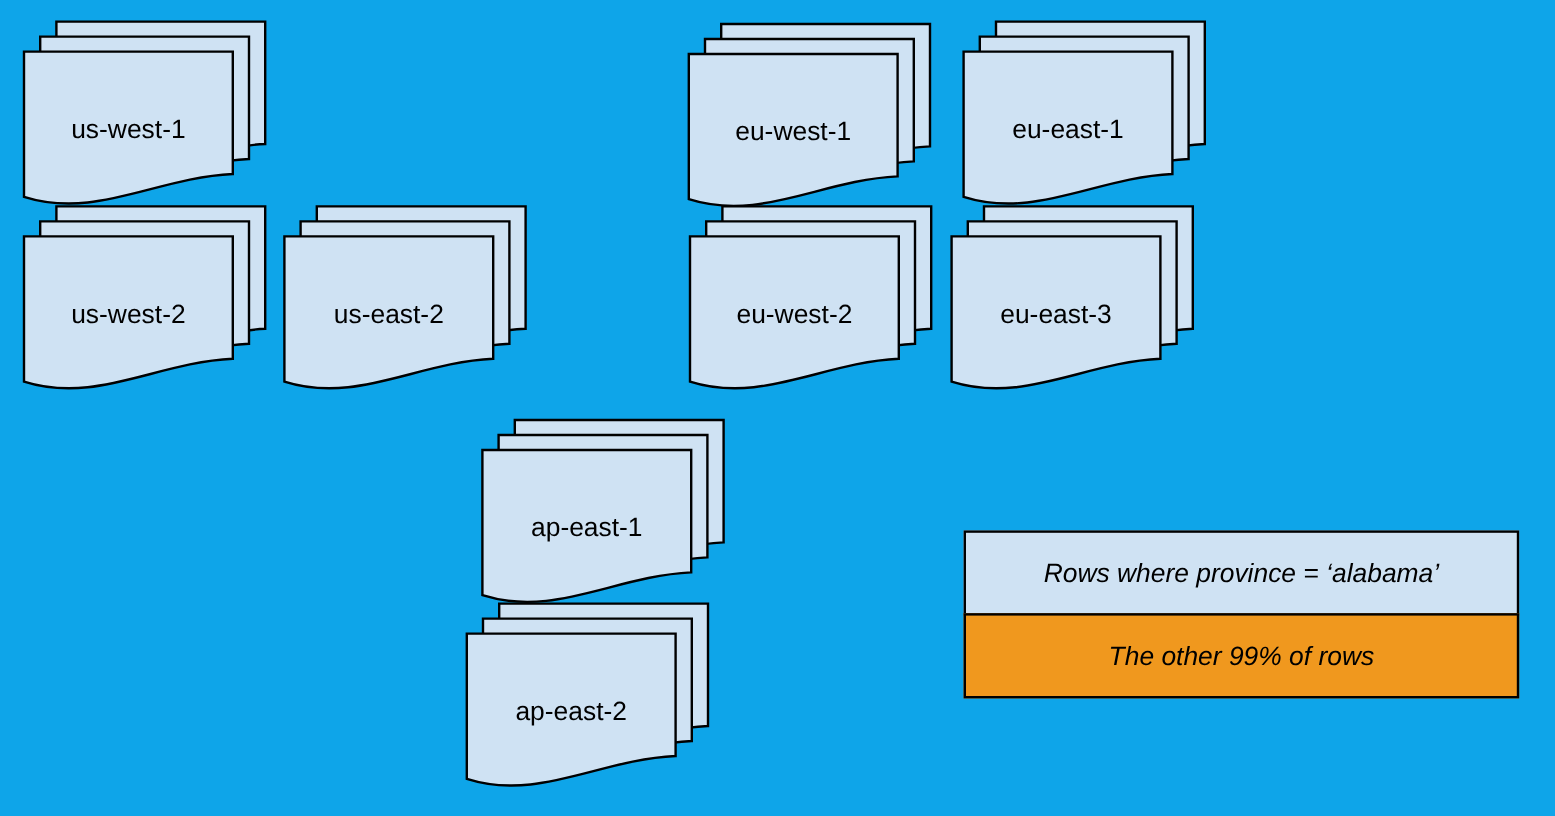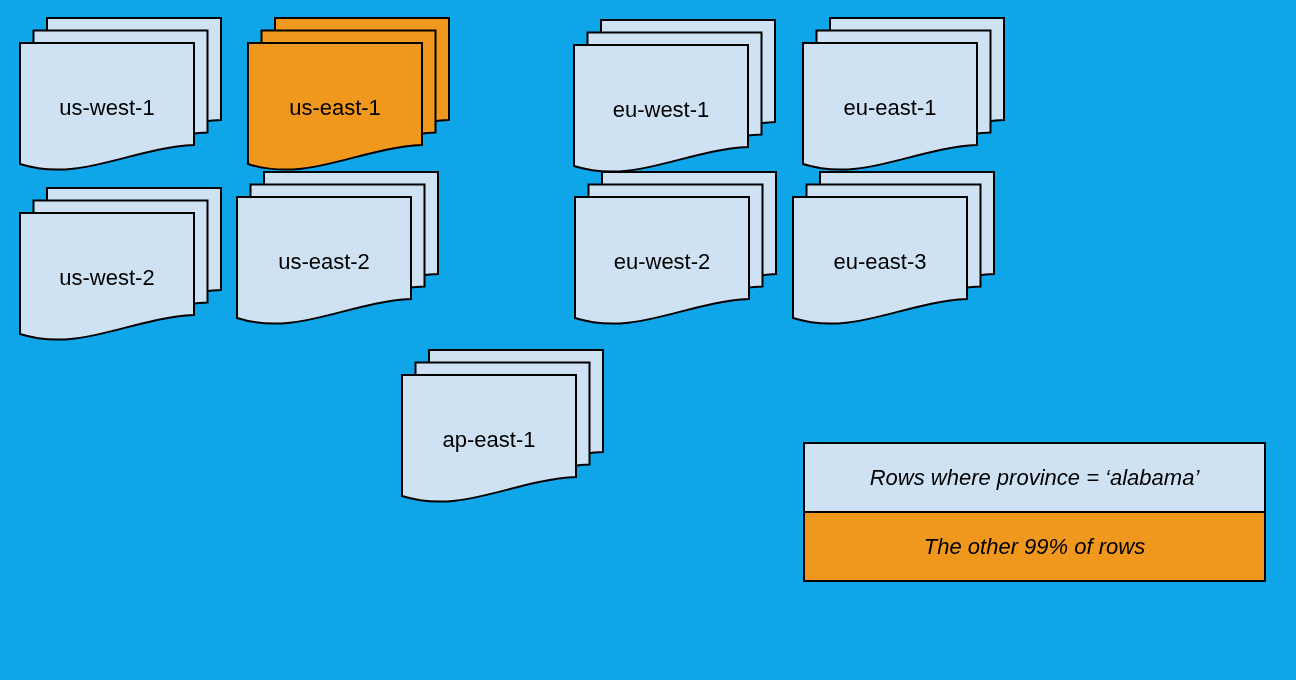--- a/index.html
+++ b/index.html
@@ -92,48 +92,40 @@
 
   <div class="stack" style="left:20px; top:18px">
     <svg viewBox="-3 -3 208 162" width="208" height="162">
       <use href="#doc-sheet" class="sheet" transform="translate(27,0)"></use>
       <use href="#doc-sheet" class="sheet" transform="translate(13.5,12.5)"></use>
       <use href="#doc-sheet" class="sheet" transform="translate(0,25)"></use>
     </svg>
     <div class="stack-label">us-west-1</div>
   </div>
 
-  <div class="stack highlighted" style="left:248px; top:18px">
-    <svg viewBox="-3 -3 208 162" width="208" height="162">
-      <use href="#doc-sheet" class="sheet" transform="translate(27,0)"></use>
-      <use href="#doc-sheet" class="sheet" transform="translate(13.5,12.5)"></use>
-      <use href="#doc-sheet" class="sheet" transform="translate(0,25)"></use>
-    </svg>
-    <div class="stack-label">us-east-1</div>
-  </div>
 
   <div class="stack" style="left:574px; top:20px">
     <svg viewBox="-3 -3 208 162" width="208" height="162">
       <use href="#doc-sheet" class="sheet" transform="translate(27,0)"></use>
       <use href="#doc-sheet" class="sheet" transform="translate(13.5,12.5)"></use>
       <use href="#doc-sheet" class="sheet" transform="translate(0,25)"></use>
     </svg>
     <div class="stack-label">eu-west-1</div>
   </div>
 
   <div class="stack" style="left:803px; top:18px">
     <svg viewBox="-3 -3 208 162" width="208" height="162">
       <use href="#doc-sheet" class="sheet" transform="translate(27,0)"></use>
       <use href="#doc-sheet" class="sheet" transform="translate(13.5,12.5)"></use>
       <use href="#doc-sheet" class="sheet" transform="translate(0,25)"></use>
     </svg>
     <div class="stack-label">eu-east-1</div>
   </div>
 
-  <div class="stack" style="left:20px; top:188px">
+  <div class="stack" style="left:20px; top:172px">
     <svg viewBox="-3 -3 208 162" width="208" height="162">
       <use href="#doc-sheet" class="sheet" transform="translate(27,0)"></use>
       <use href="#doc-sheet" class="sheet" transform="translate(13.5,12.5)"></use>
       <use href="#doc-sheet" class="sheet" transform="translate(0,25)"></use>
     </svg>
     <div class="stack-label">us-west-2</div>
   </div>
 
   <div class="stack" style="left:237px; top:172px">
     <svg viewBox="-3 -3 208 162" width="208" height="162">
@@ -164,20 +156,28 @@
 
   <div class="stack" style="left:402px; top:350px">
     <svg viewBox="-3 -3 208 162" width="208" height="162">
       <use href="#doc-sheet" class="sheet" transform="translate(27,0)"></use>
       <use href="#doc-sheet" class="sheet" transform="translate(13.5,12.5)"></use>
       <use href="#doc-sheet" class="sheet" transform="translate(0,25)"></use>
     </svg>
     <div class="stack-label">ap-east-1</div>
   </div>
 
+  <div class="stack" style="left:389px; top:503px">
+    <svg viewBox="-3 -3 208 162" width="208" height="162">
+      <use href="#doc-sheet" class="sheet" transform="translate(27,0)"></use>
+      <use href="#doc-sheet" class="sheet" transform="translate(13.5,12.5)"></use>
+      <use href="#doc-sheet" class="sheet" transform="translate(0,25)"></use>
+    </svg>
+    <div class="stack-label">ap-east-2</div>
+  </div>
 
   <div class="legend">
     <div class="legend-row legend-blue">
       <span>Rows where province = ‘alabama’</span>
     </div>
     <div class="legend-row legend-orange">
       <span>The other 99% of rows</span>
     </div>
   </div>
 

